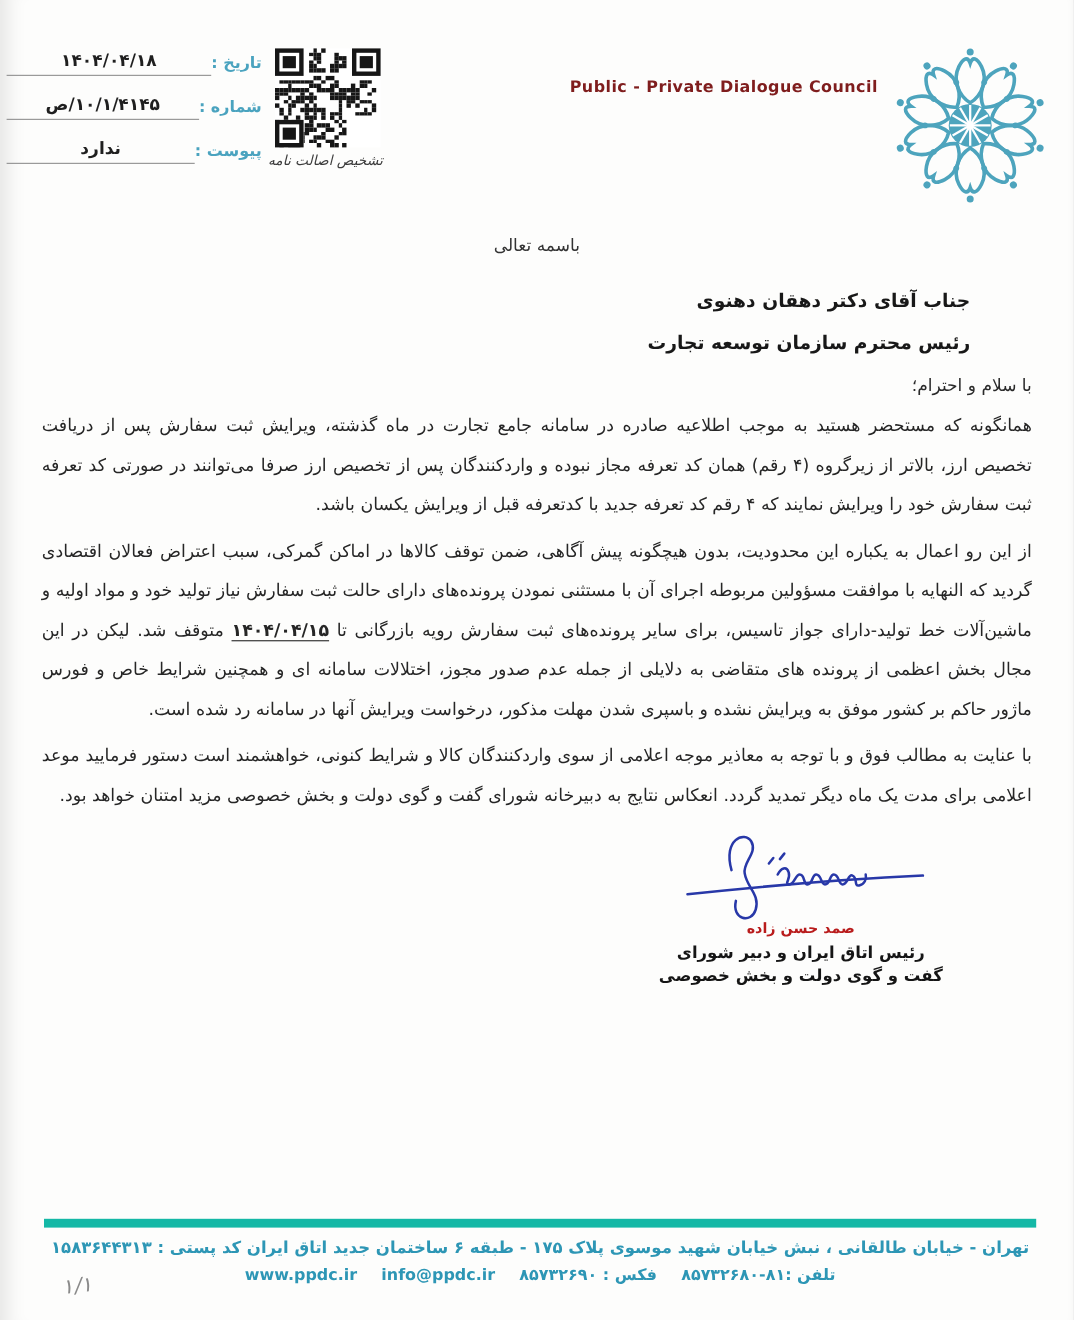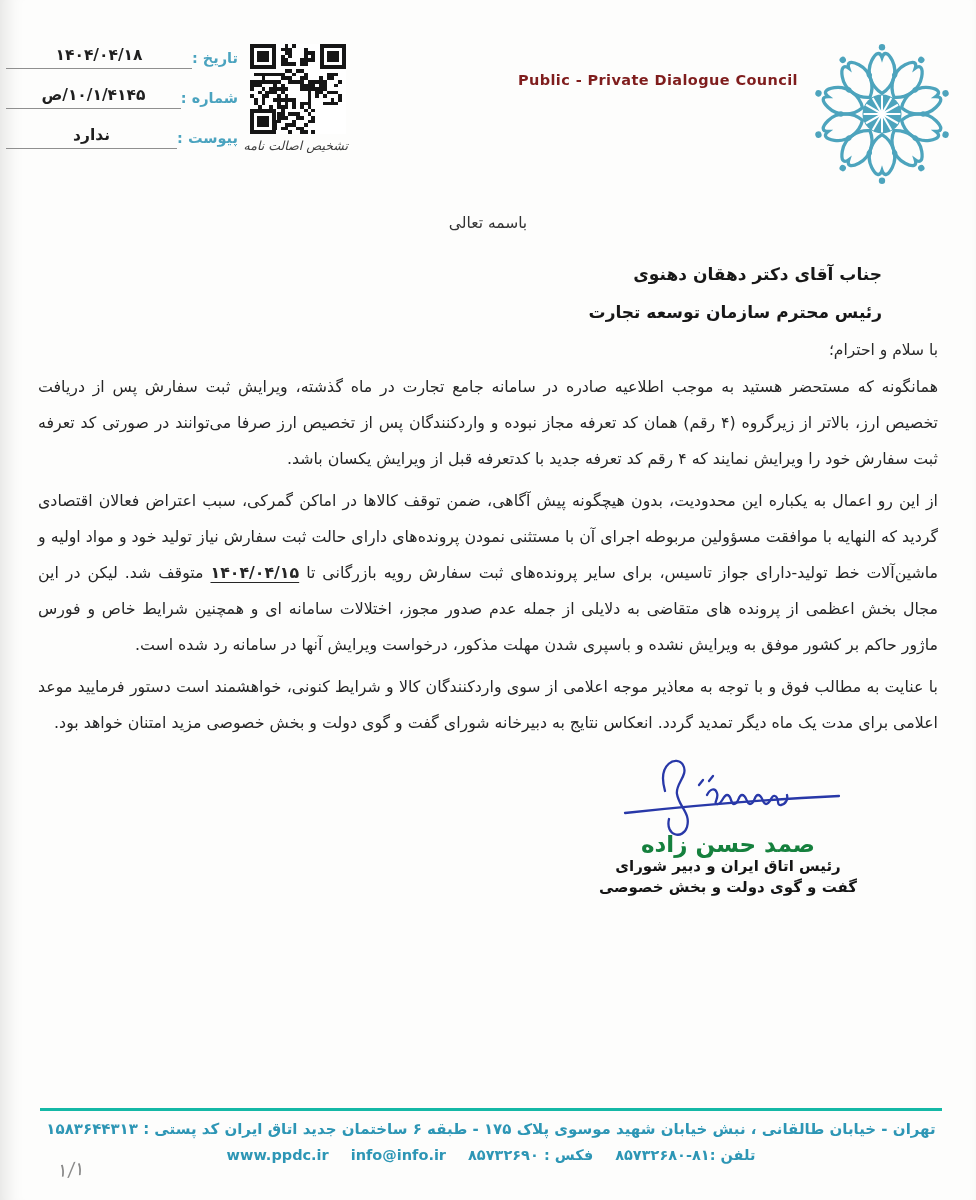--- a/index.html
+++ b/index.html
@@ -35,24 +35,24 @@
   .letter{position:absolute;top:205px;left:38px;right:38px;font-size:15.8px;line-height:36px;}
   .basmala{text-align:center;font-size:15.5px;color:#333;margin-bottom:14px;}
   .recipient{padding-right:56px;font-weight:700;font-size:17px;color:#181818;line-height:38px;}
   .salutation{font-size:15.5px;line-height:38px;}
   .para{text-align:justify;text-align-last:right;margin:0 0 6px 0;color:#262626;}
   .inline-date{font-weight:700;text-decoration:underline;text-underline-offset:4px;}
   .closing{padding-right:36px;margin-top:2px;}
   
   .sig{margin-top:6px;margin-right:60px;width:300px;text-align:center;}
   .sig svg{display:block;margin:0 auto -6px auto;}
-  .sig-name{font-weight:700;font-size:23px;color:#15803d;line-height:23px;}
+  .sig-name{font-weight:700;font-size:13px;color:#b91c1c;line-height:23px;}
   .sig-title{font-weight:700;font-size:15px;color:#151515;line-height:21px;}
   
-  .footer{position:absolute;left:40px;right:34px;top:1108px;border-top:3px solid #14b8a6;padding-top:9px;text-align:center;}
+  .footer{position:absolute;left:40px;right:34px;top:1108px;border-top:8px solid #14b8a6;padding-top:9px;text-align:center;}
   .footer-address{color:#2d96b5;font-weight:700;font-size:15px;white-space:nowrap;}
   .footer-contact{display:flex;direction:rtl;justify-content:center;gap:22px;color:#2d96b5;font-weight:700;font-size:14.5px;margin-top:9px;}
   .footer-contact span{white-space:nowrap;}
   .ltr{direction:ltr;unicode-bidi:embed;}
   .page-num{position:absolute;left:58px;top:1158px;font-size:19px;color:#8a8a8a;transform:skewX(-12deg) rotate(-6deg);}
 </style>
 </head>
 <body>
 
 <div class="page">
@@ -790,19 +790,19 @@
       <div class="sig-title">رئیس اتاق ایران و دبیر شورای</div>
       <div class="sig-title">گفت و گوی دولت و بخش خصوصی</div>
     </div>
   </div>
 
   <div class="footer">
     <div class="footer-address">تهران - خیابان طالقانی ، نبش خیابان شهید موسوی پلاک ۱۷۵ - طبقه ۶ ساختمان جدید اتاق ایران کد پستی : ۱۵۸۳۶۴۴۳۱۳</div>
     <div class="footer-contact">
       <span>تلفن :۸۱-۸۵۷۳۲۶۸۰</span>
       <span>فکس : ۸۵۷۳۲۶۹۰</span>
-      <span class="ltr">info@info.ir</span>
+      <span class="ltr">info@ppdc.ir</span>
       <span class="ltr">www.ppdc.ir</span>
     </div>
   </div>
 
   <div class="page-num">۱/۱</div>
 </div>
 
 </body></html>

